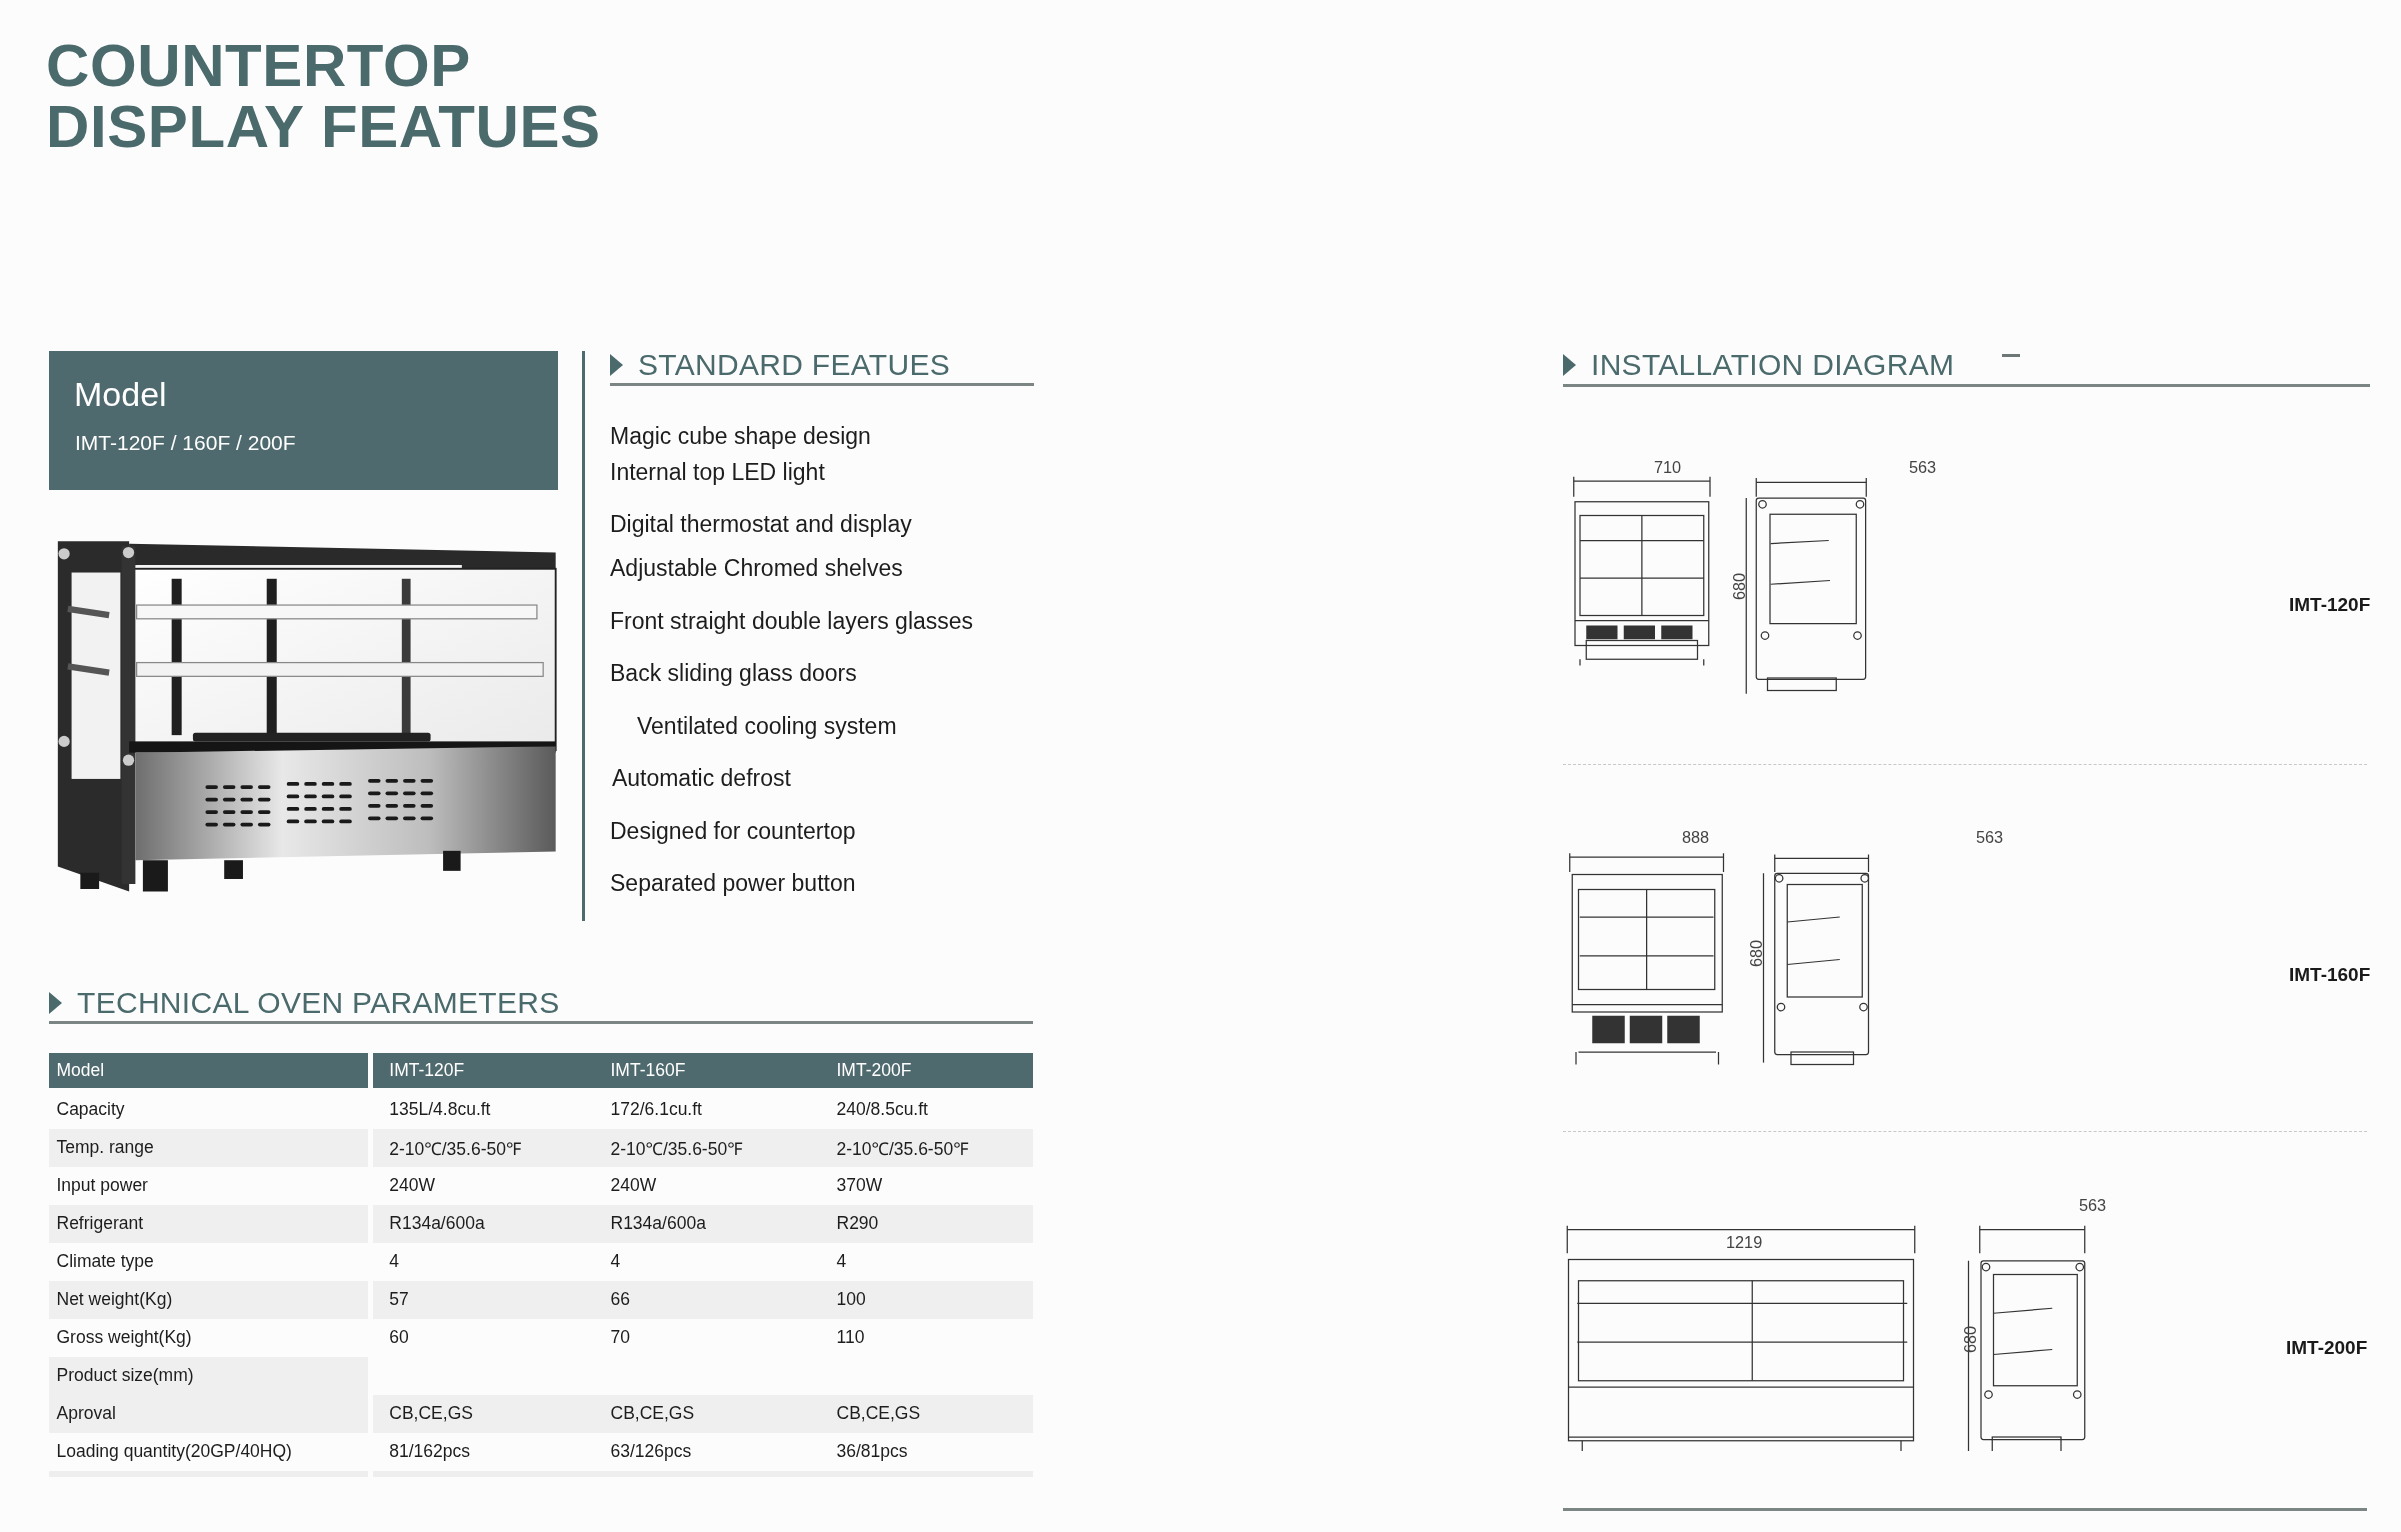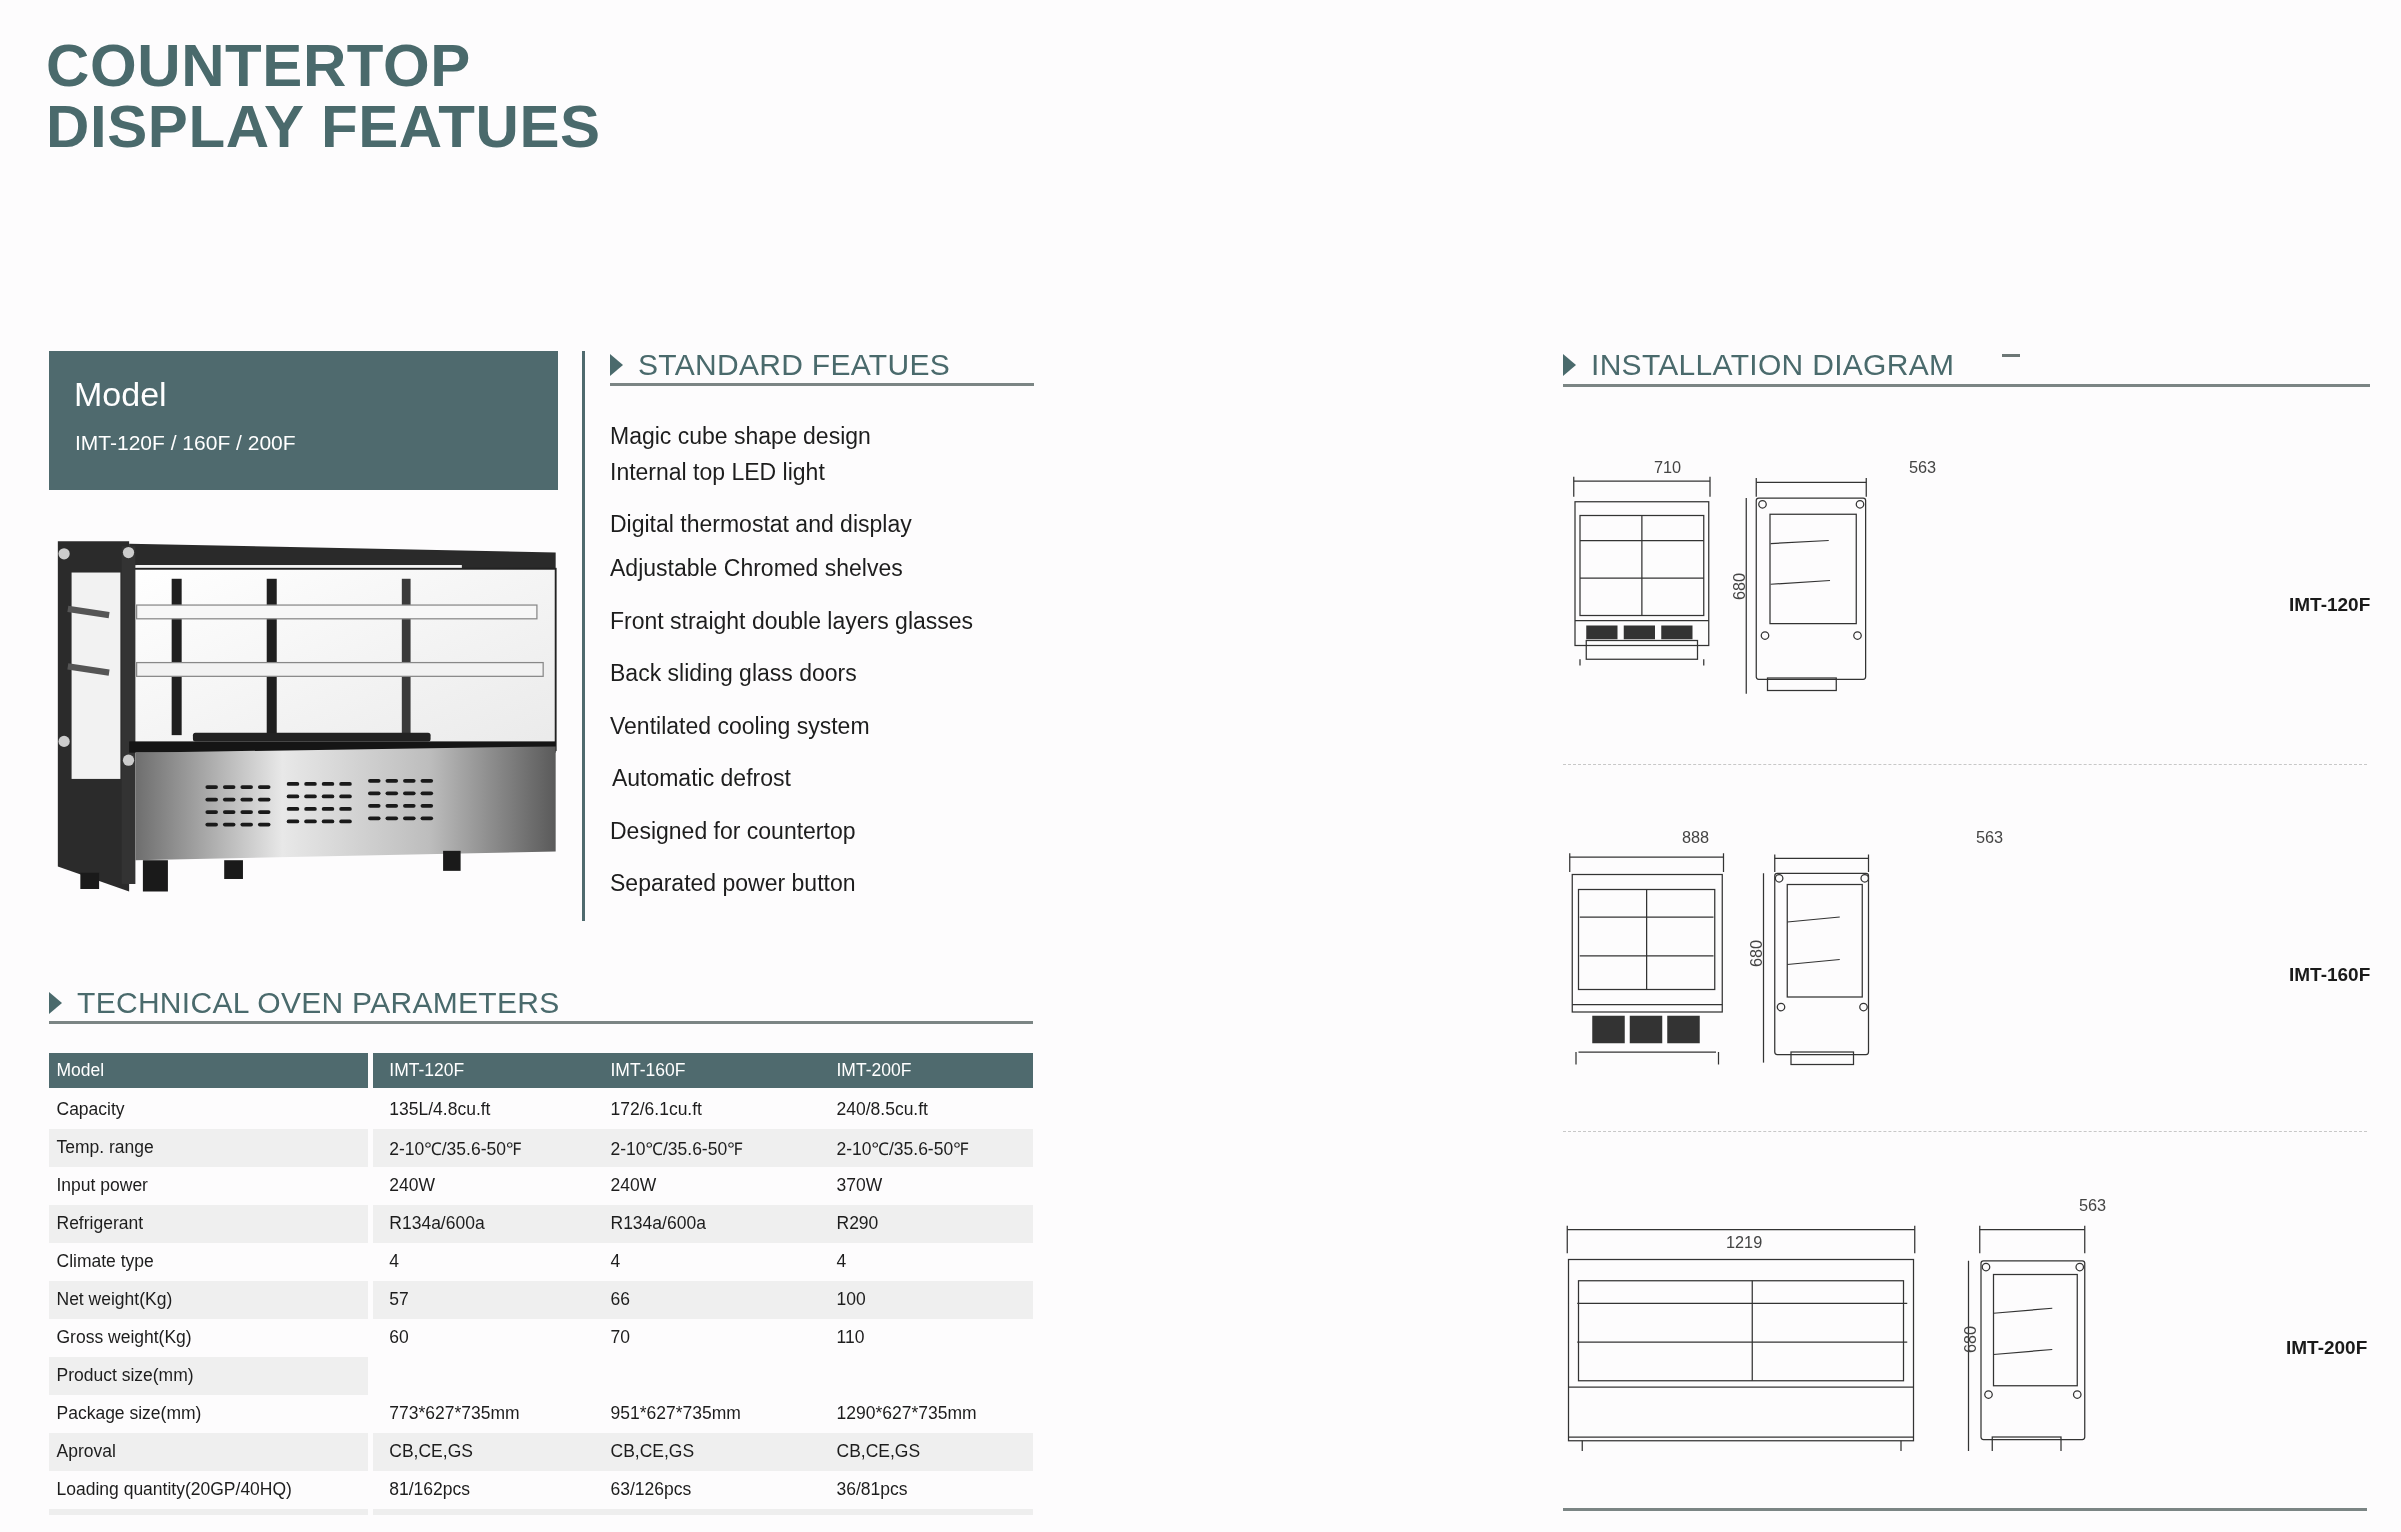--- a/index.html
+++ b/index.html
@@ -165,21 +165,21 @@
 </div>
 <div class="section-rule" style="left:610px; top:383px; width:424px;"></div>
 
 <div class="features">
   <div class="feature" style="top:23px;">Magic cube shape design</div>
   <div class="feature" style="top:59px;">Internal top LED light</div>
   <div class="feature" style="top:111px;">Digital thermostat and display</div>
   <div class="feature" style="top:155px;">Adjustable Chromed shelves</div>
   <div class="feature" style="top:208px;">Front straight double layers glasses</div>
   <div class="feature" style="top:260px;">Back sliding glass doors</div>
-  <div class="feature" style="top:313px;">Ventilated cooling system</div>
+  <div class="feature" style="top:313px;margin-left:27px;">Ventilated cooling system</div>
   <div class="feature" style="top:365px; left:1.9px;">Automatic defrost</div>
   <div class="feature" style="top:418px;">Designed for countertop</div>
   <div class="feature" style="top:470px;">Separated power button</div>
 </div>
 
 <div class="section-head" style="left:49px; top:986px;">
   <span class="tri"></span>
   <span>TECHNICAL OVEN PARAMETERS</span>
 </div>
 <div class="section-rule" style="left:49px; top:1021px; width:984px;"></div>
@@ -254,29 +254,20 @@
       <div class="gap"></div>
     <div class="rest">
         <div class="c1">60</div>
         <div class="c2">70</div>
         <div class="c3">110</div>
       </div>
   </div>
   <div class="spec-row alt">
     <div class="c0">Product size(mm)</div>
       <div class="gap"></div>
-  </div>
-  <div class="spec-row">
-    <div class="c0">Package size(mm)</div>
-      <div class="gap"></div>
-    <div class="rest">
-        <div class="c1">773*627*735mm</div>
-        <div class="c2">951*627*735mm</div>
-        <div class="c3">1290*627*735mm</div>
-      </div>
   </div>
   <div class="spec-row alt">
     <div class="c0">Aproval</div>
       <div class="gap"></div>
     <div class="rest">
         <div class="c1">CB,CE,GS</div>
         <div class="c2">CB,CE,GS</div>
         <div class="c3">CB,CE,GS</div>
       </div>
   </div>

